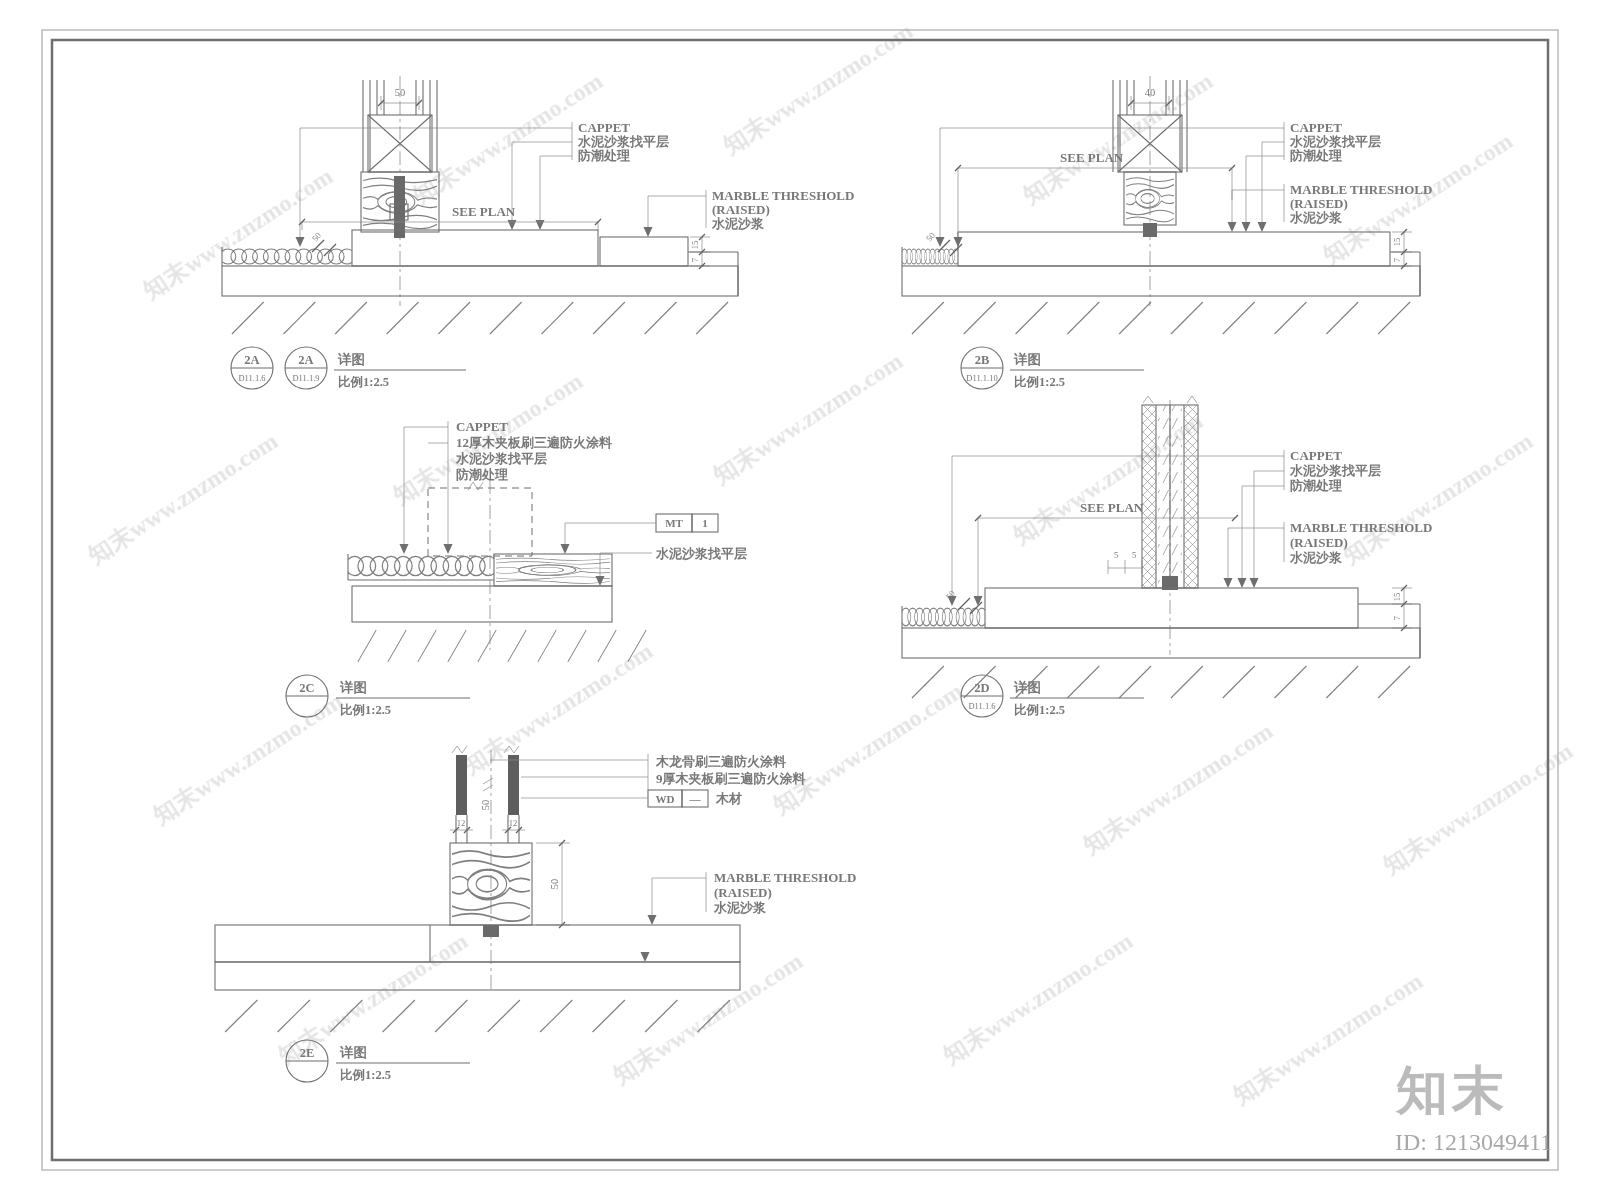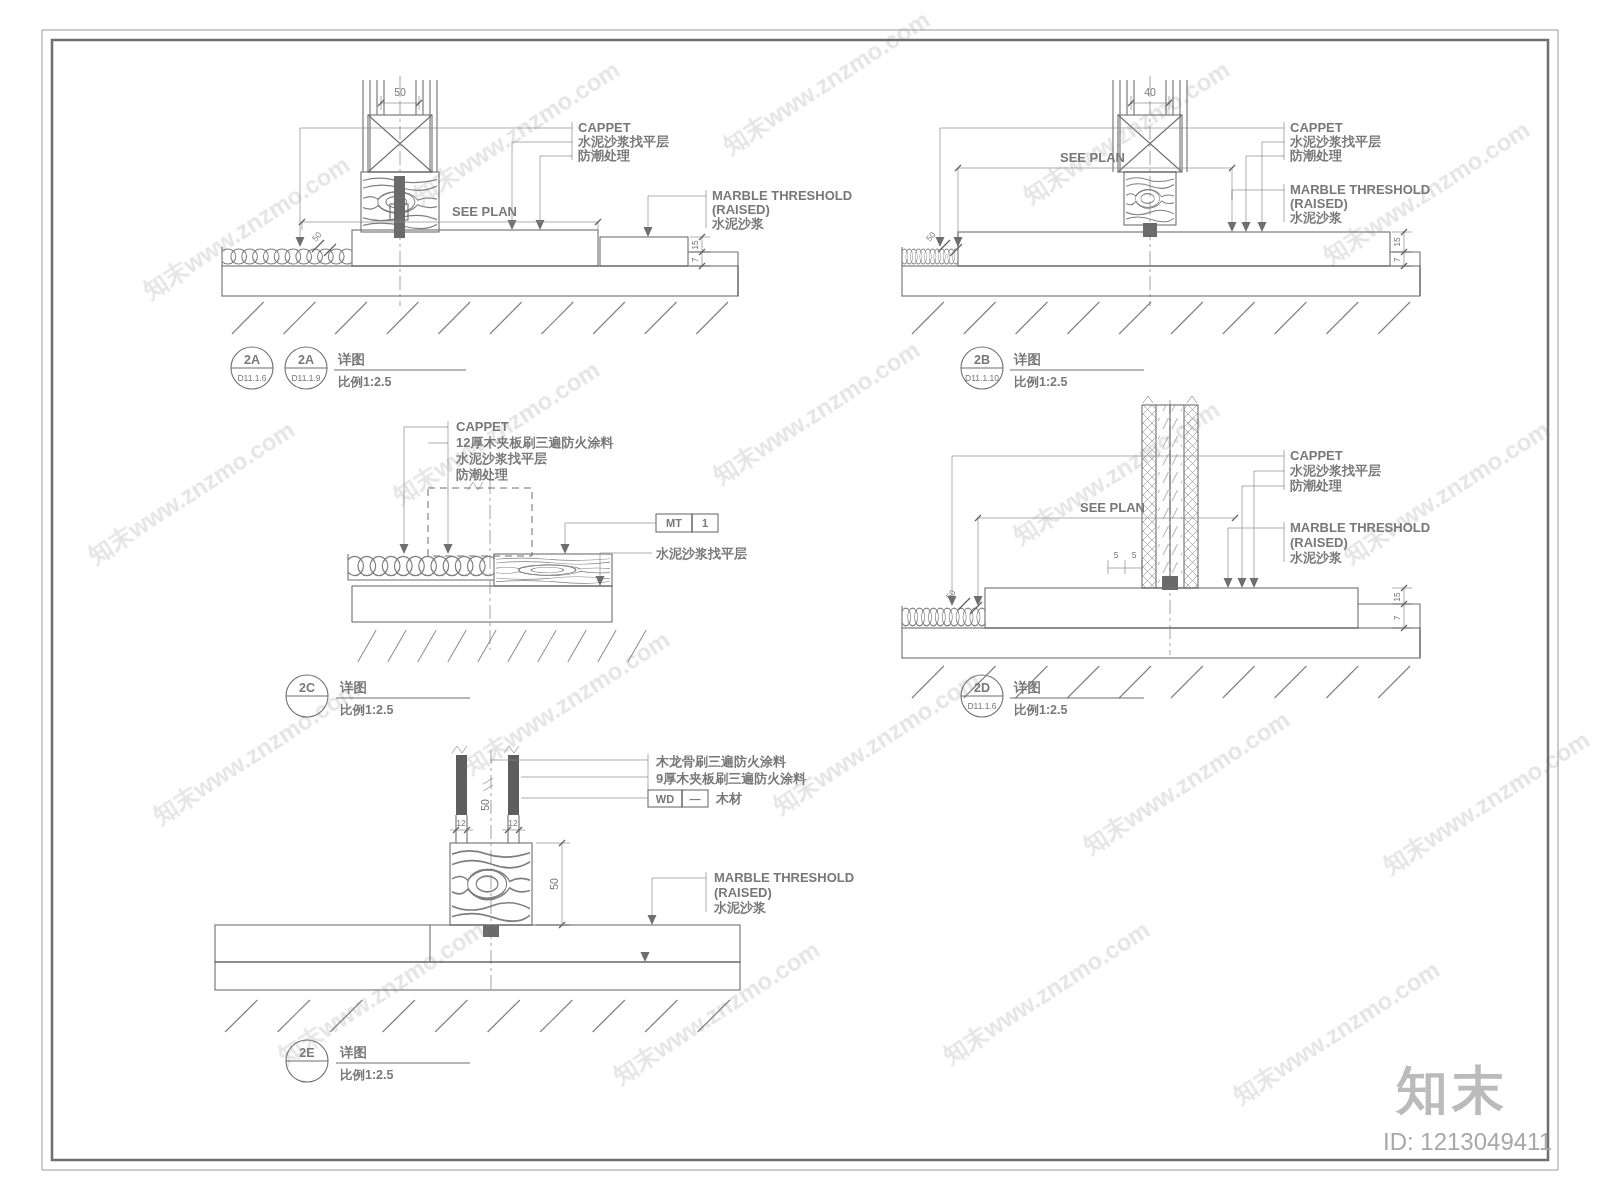--- a/index.html
+++ b/index.html
@@ -1,17 +1,17 @@
 <!DOCTYPE html>
 <html><head>
 <meta charset="utf-8">
 <style>
   html,body{margin:0;padding:0;background:#ffffff;}
   .sheet{position:relative;width:1600px;height:1200px;background:#fff;overflow:hidden;
-         font-family:Liberation Sans, sans-serif;}
+         font-family:Liberation Serif, serif;}
   .sheet svg{display:block;position:absolute;left:0;top:0;}
   svg text{fill:#787878;}
   .ln{stroke:#6f6f6f;stroke-width:1.1;fill:none;}
   .lnt{stroke:#8a8a8a;stroke-width:0.7;fill:none;}
   .tk{stroke:#5f5f5f;stroke-width:1.3;fill:none;}
   .cl{stroke:#8a8a8a;stroke-width:0.8;fill:none;stroke-dasharray:14 4 3 4;}
   .dash{stroke:#6f6f6f;stroke-width:1;fill:none;stroke-dasharray:7 5;}
   .arr{fill:#6f6f6f;stroke:none;}
   .ann{font-size:13px;font-weight:bold;}
   .dim{font-size:10.5px;}

